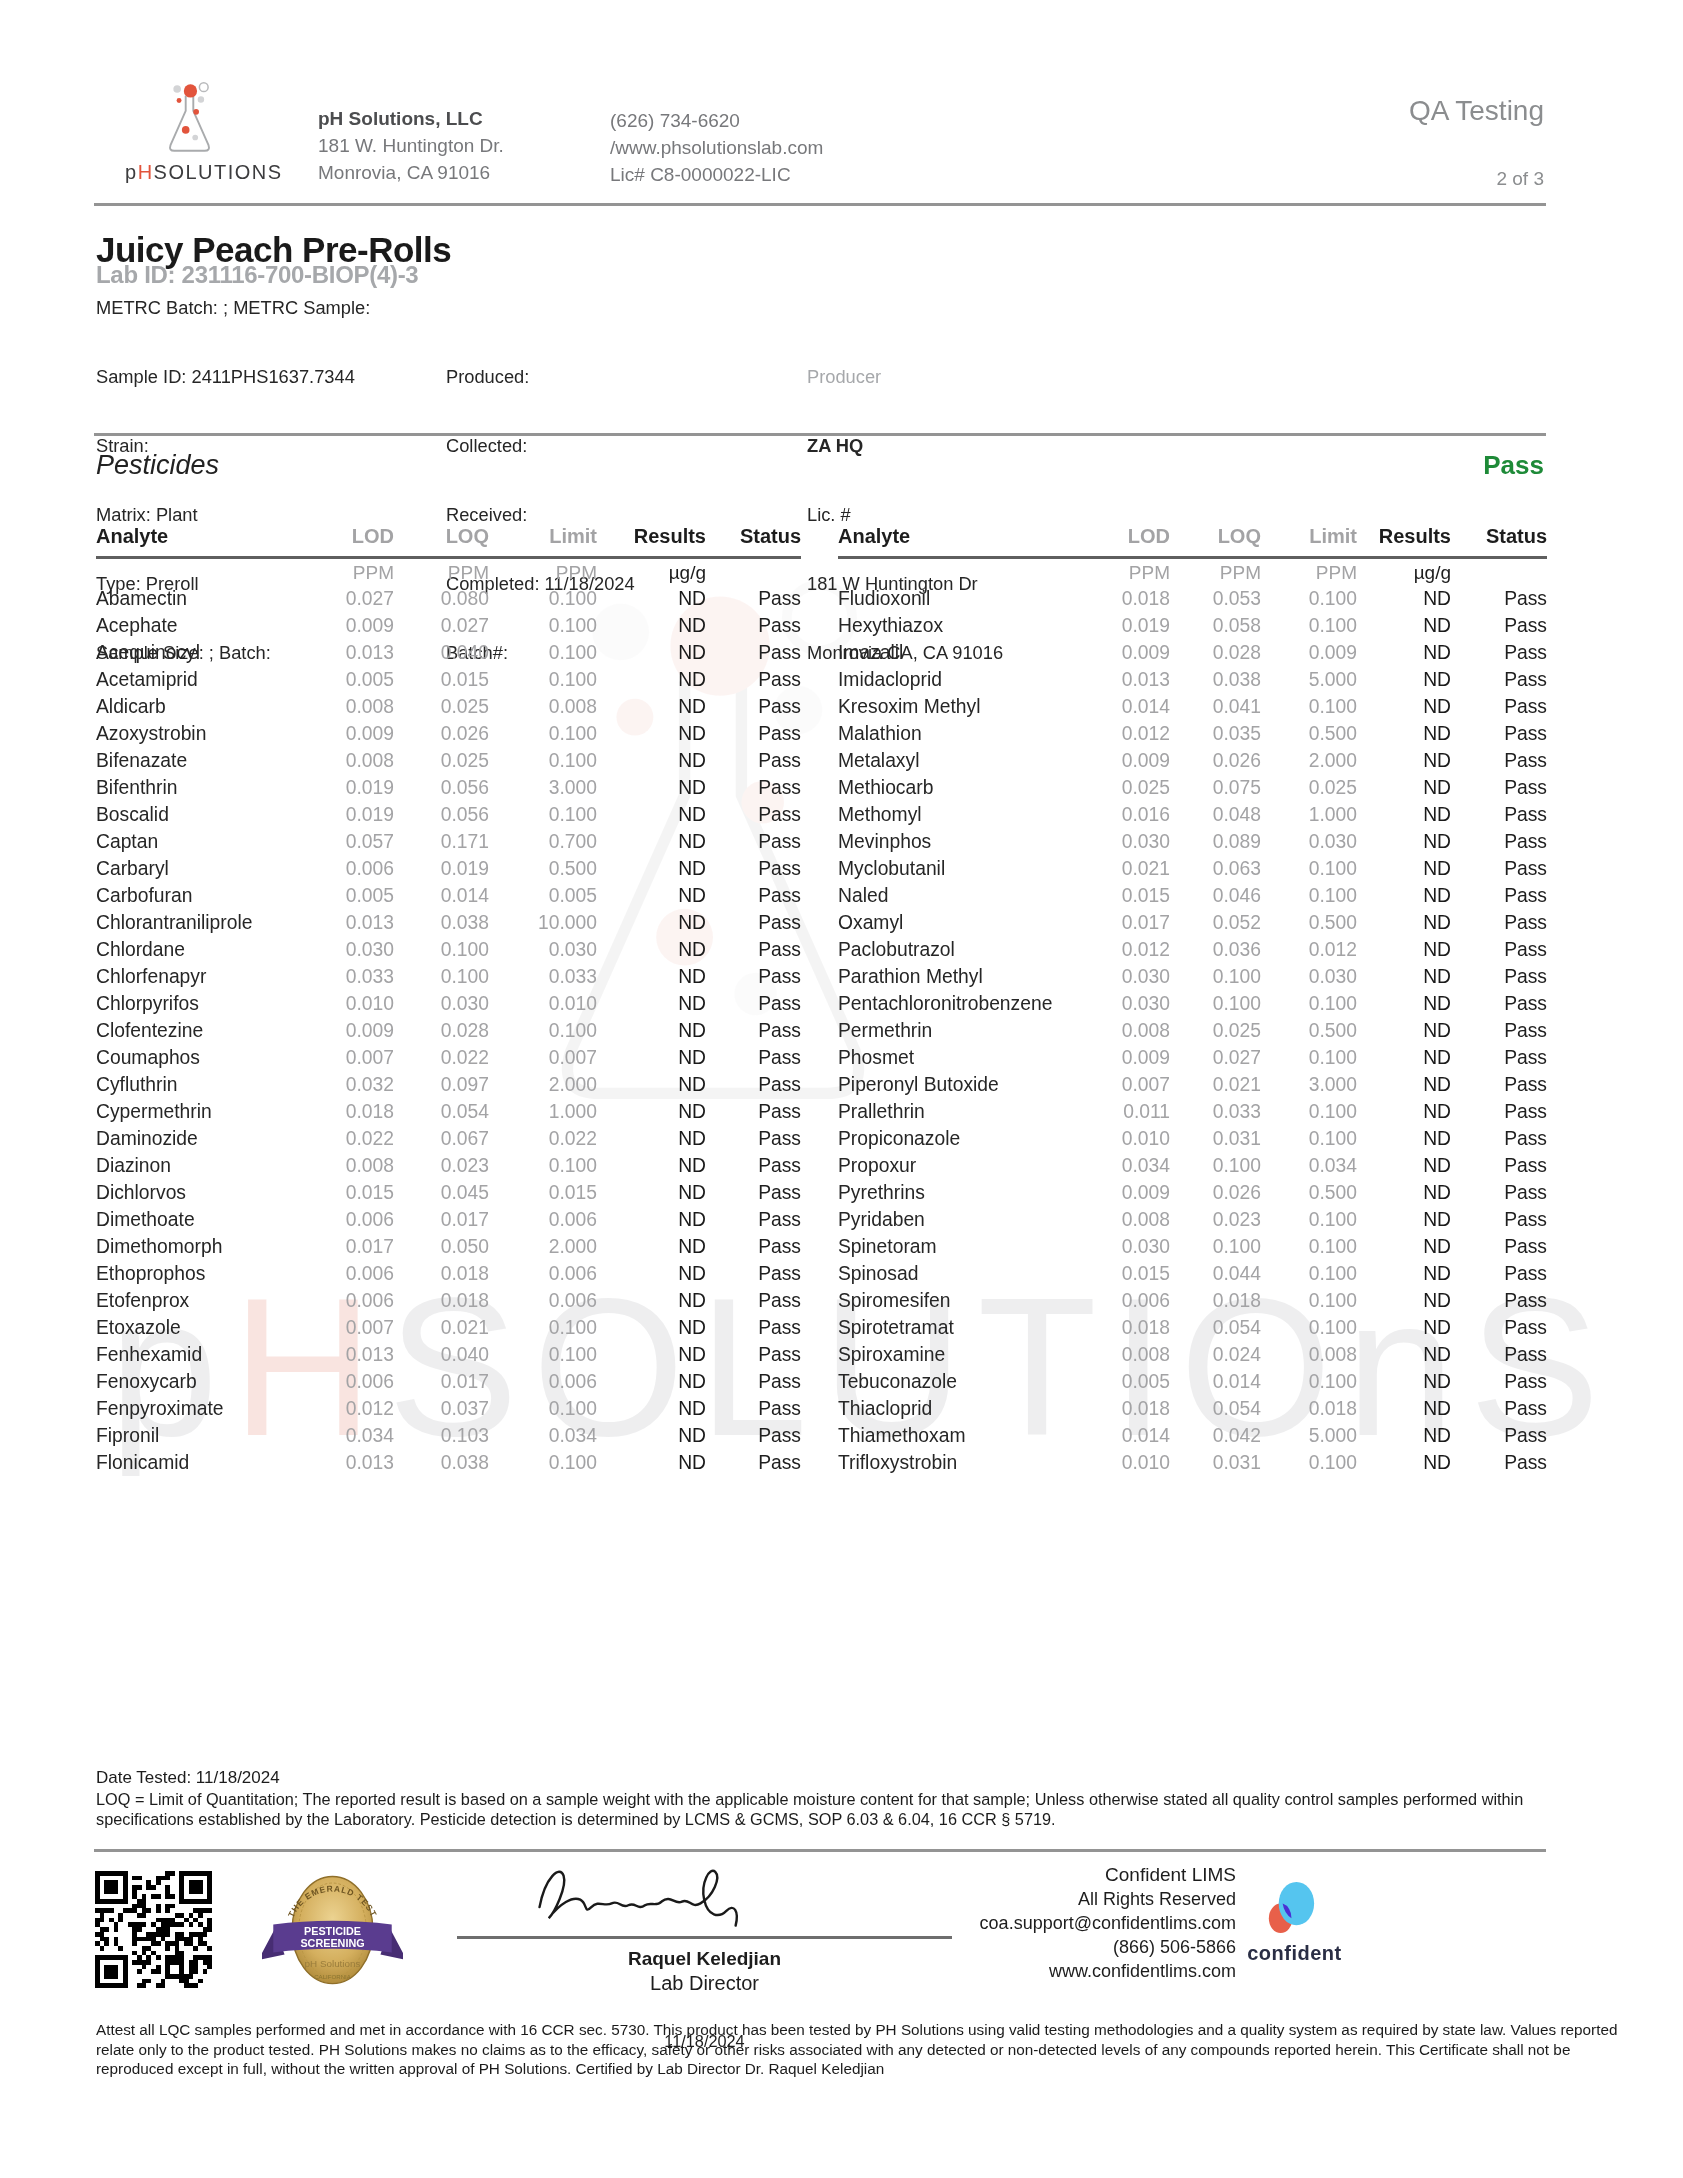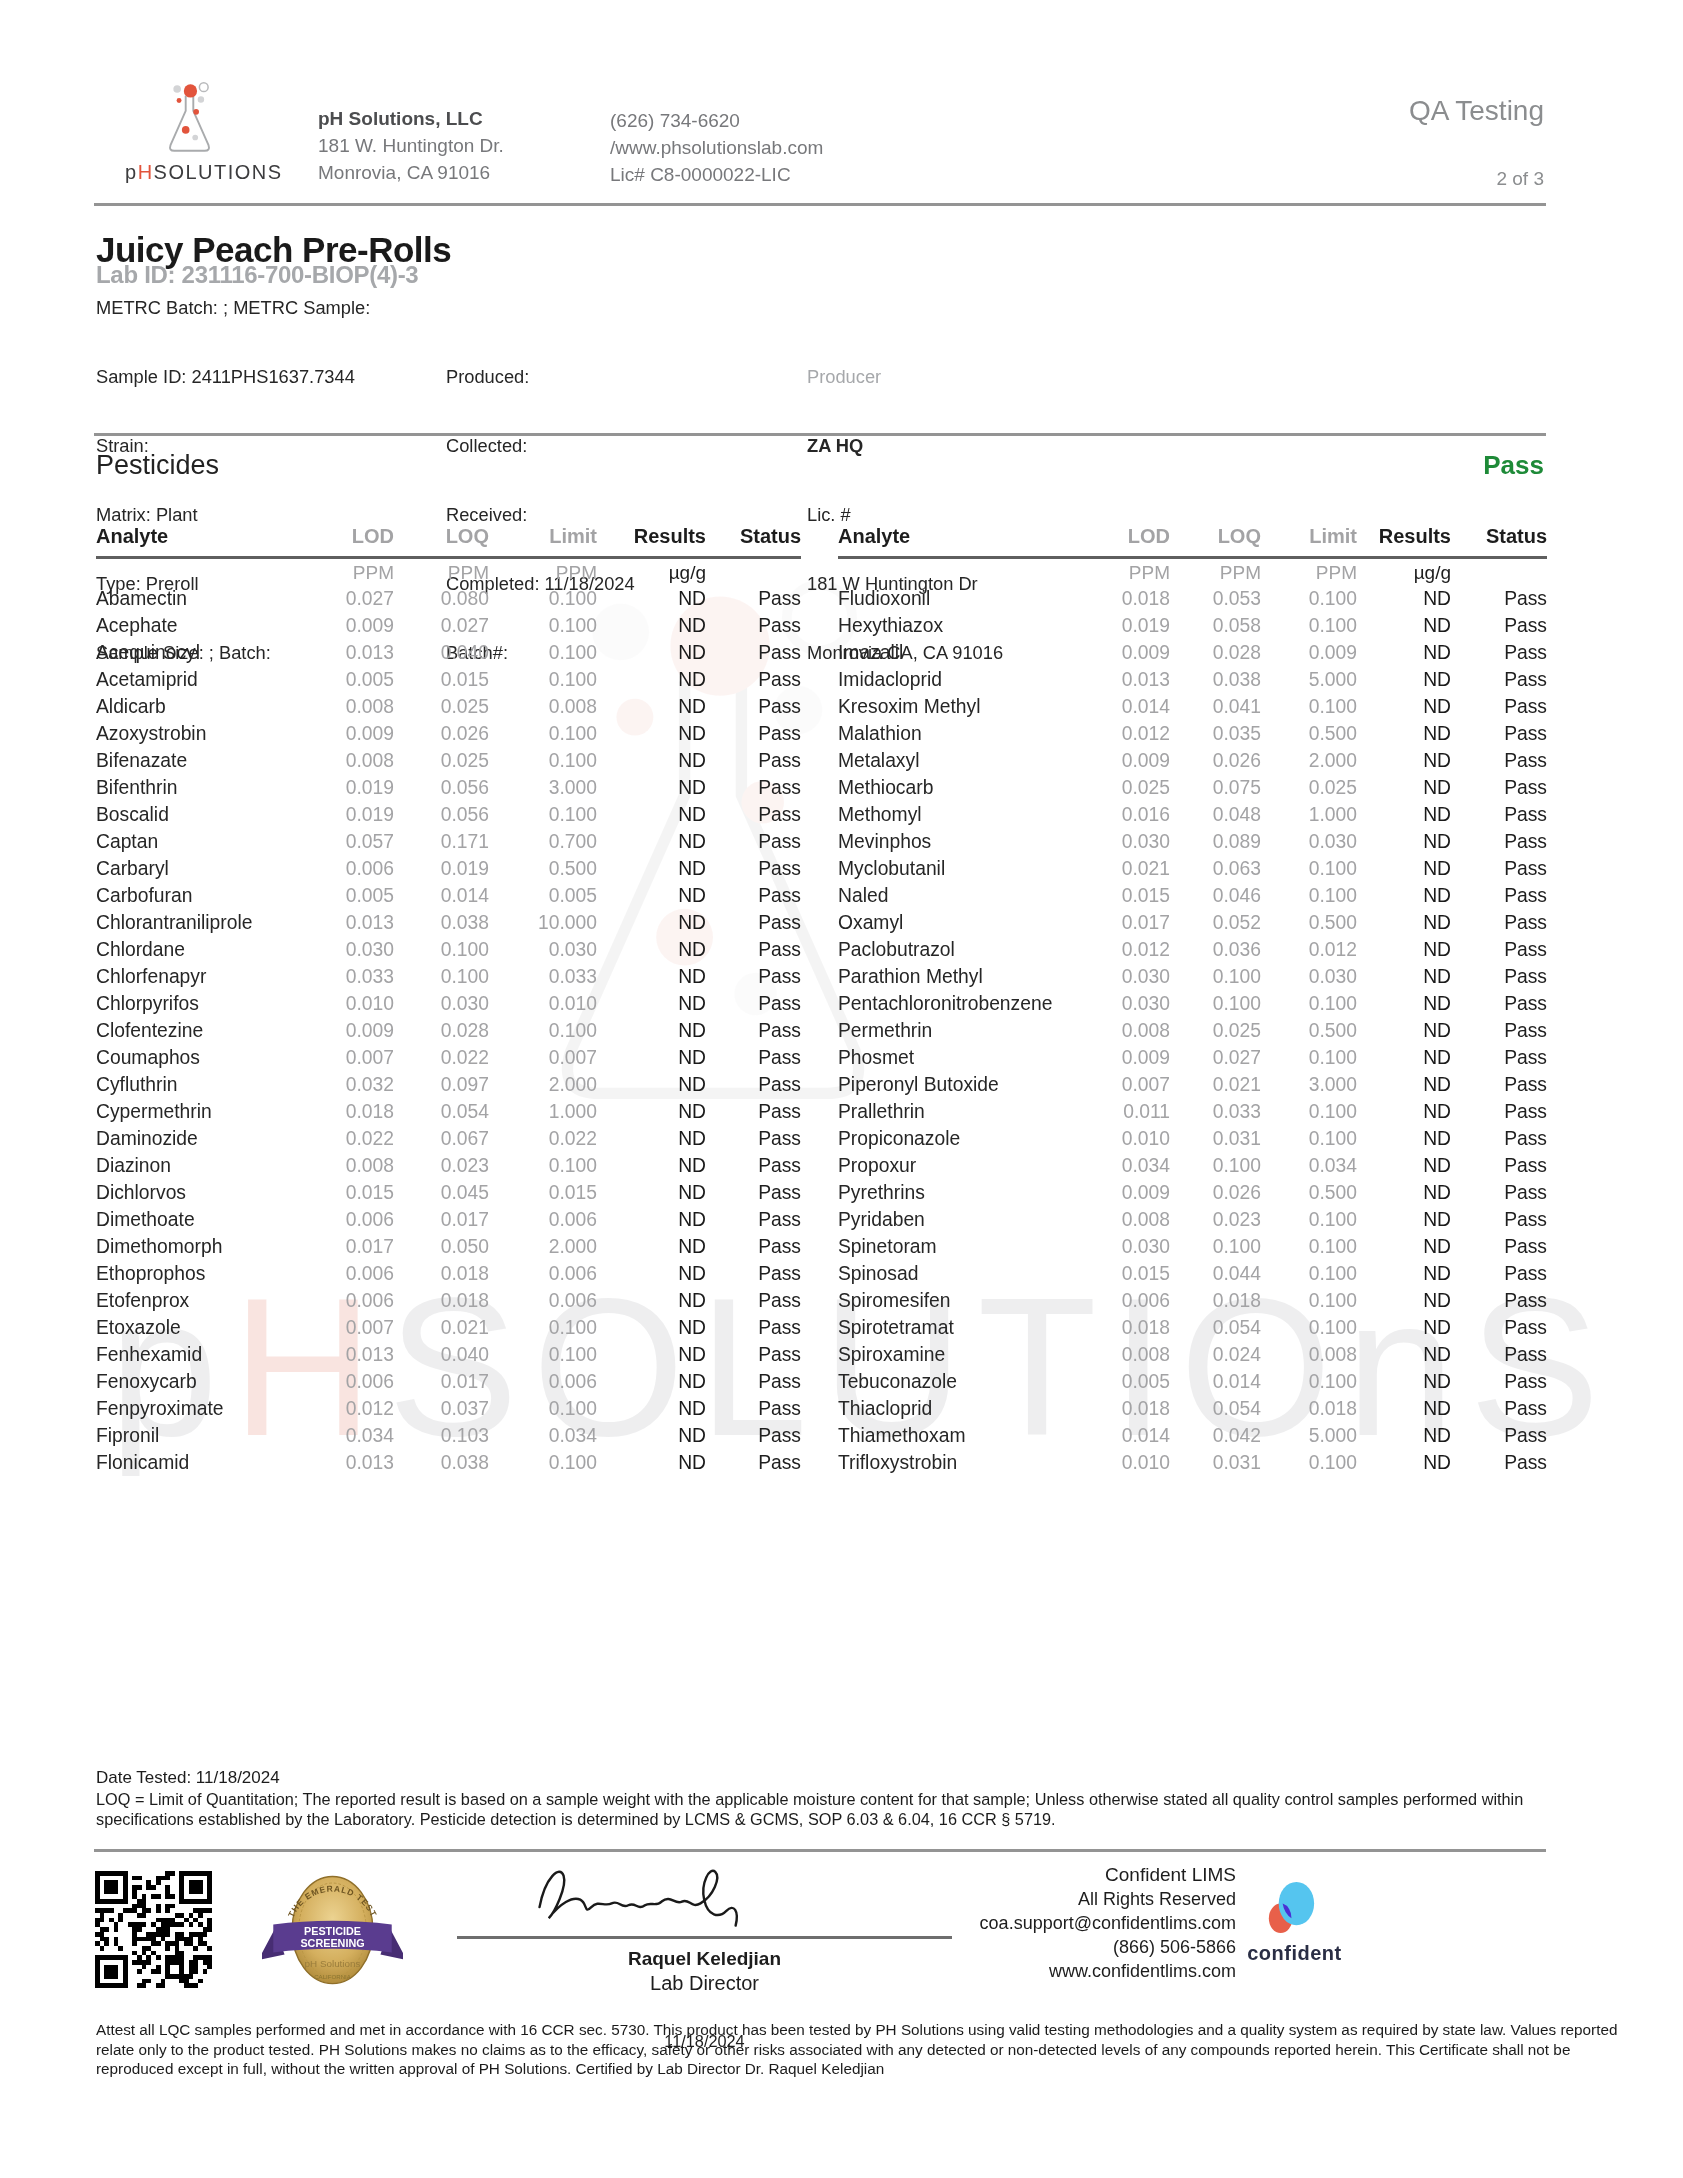--- a/index.html
+++ b/index.html
@@ -17,21 +17,21 @@
   .pageno{font-size:19px;color:#8b8d8f;text-align:right;}
 
   
   .title{font-size:35px;font-weight:700;color:#1a1a1a;letter-spacing:-0.5px;}
   .labid{font-size:24px;font-weight:700;color:#a6a8ab;letter-spacing:-0.3px;}
   .meta{font-size:18.3px;color:#262626;line-height:23px;white-space:pre;}
   .meta .gray{color:#a6a8ab;}
   .meta .bold{font-weight:700;}
 
   
-  .section-title{font-size:27px;color:#222;}
+  .section-title{font-size:27px;color:#222;font-style:italic;}
   .section-pass{font-size:26px;font-weight:600;text-align:right;}
 
   
   .half{position:absolute;top:525px;}
   .half-l{left:96px;width:705px;}
   .half-r{left:838px;width:709px;}
   .t-head,.t-units,.t-row{display:grid;}
   .half-l .t-head,.half-l .t-units,.half-l .t-row{grid-template-columns:213px 85px 95px 108px 109px 95px;}
   .half-r .t-head,.half-r .t-units,.half-r .t-row{grid-template-columns:213px 119px 91px 96px 94px 96px;}
   .t-head{height:31px;font-size:20px;font-weight:700;}

